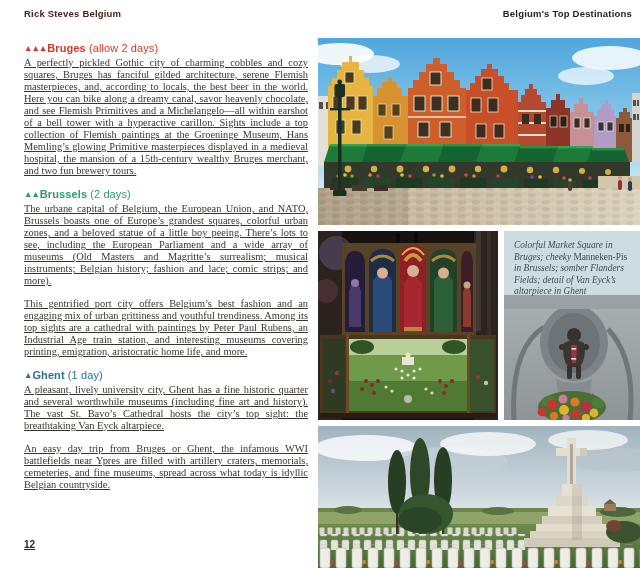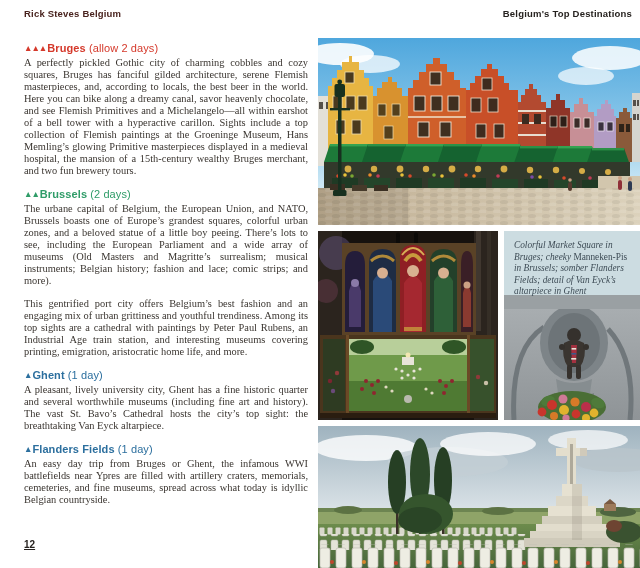--- a/index.html
+++ b/index.html
@@ -7,21 +7,21 @@
         font-family:"Liberation Serif",serif;}
   
   .runhead{position:absolute;top:8px;font:bold 9.5px "Liberation Sans",sans-serif;letter-spacing:.2px;}
   .runhead.left{left:24px;color:#49231e;}
   .runhead.right{right:8px;color:#26221f;}
   
   .col{position:absolute;left:24px;top:42px;width:288px;}
   .sec h3{margin:0 0 2px 0;font:bold 11px/13px "Liberation Sans",sans-serif;letter-spacing:.1px;}
   .sec h3 .tri{font-size:8.5px;letter-spacing:-1px;margin-right:1px;vertical-align:1px;}
   .sec h3 .dur{font-weight:normal;margin-top:44px;}
-  .sec p{margin:0 4px 11px 0;font:10.4px/12px "Liberation Serif",serif;color:#3a3530;text-align:justify;}
+  .sec p{margin:0 4px 11px 0;font:10.4px/12px "Liberation Serif",serif;color:#3a3530;text-align:justify;text-decoration:underline;}
   .c-red{color:#d5392b;}
   .c-green{color:#2f9c68;}
   .c-blue{color:#2c6f9e;}
   .pageno{position:absolute;left:24px;top:539px;font:bold 10px "Liberation Sans",sans-serif;color:#26221f;text-decoration:underline;}
   
   .photo{position:absolute;overflow:hidden;background:#ddd;}
   .photo svg{display:block;}
   #ph1{left:318px;top:38px;width:322px;height:187px;}
   #ph2{left:318px;top:231px;width:180px;height:189px;}
   #ph3{left:504px;top:231px;width:136px;height:189px;background:#9aa0a3;}
@@ -55,21 +55,20 @@
     <div class="sec">
       <p>This gentrified port city offers Belgium’s best fashion and an engaging mix of urban grittiness and youthful trendiness. Among its top sights are a cathedral with paintings by Peter Paul Rubens, an Industrial Age train station, and interesting museums covering printing, emigration, aristocratic home life, and more.</p>
     </div>
 
     <div class="sec">
       <h3 class="c-blue"><span class="tri">▲</span><span>Ghent</span> <span class="dur">(1 day)</span></h3>
       <p>A pleasant, lively university city, Ghent has a fine historic quarter and several worthwhile museums (including fine art and history). The vast St. Bavo’s Cathedral hosts the city’s top sight: the breathtaking Van Eyck altarpiece.</p>
     </div>
 
     <div class="sec">
-      <h3 class="c-blue"><span class="tri">▲</span><span>Flanders Fields</span> <span class="dur">(1 day)</span></h3>
       <p>An easy day trip from Bruges or Ghent, the infamous WWI battlefields near Ypres are filled with artillery craters, memorials, cemeteries, and fine museums, spread across what today is idyllic Belgian countryside.</p>
     </div>
 
   </div>
 
   <div class="pageno">12</div>
 
   <div class="photo" id="ph1" role="img" aria-label="Colorful gabled houses and green market awnings on Market Square in Bruges">
     <svg width="322" height="187" viewBox="0 0 322 187" xmlns="http://www.w3.org/2000/svg">
       <defs>

